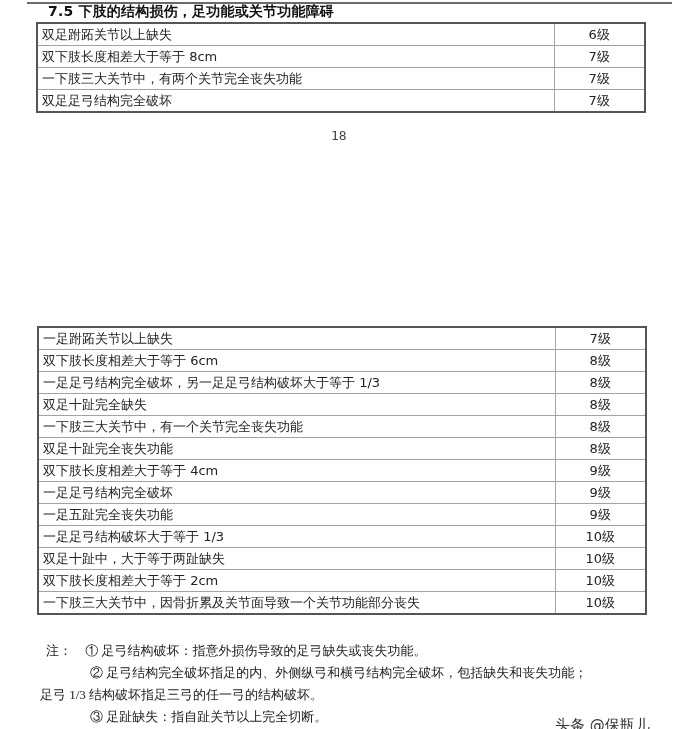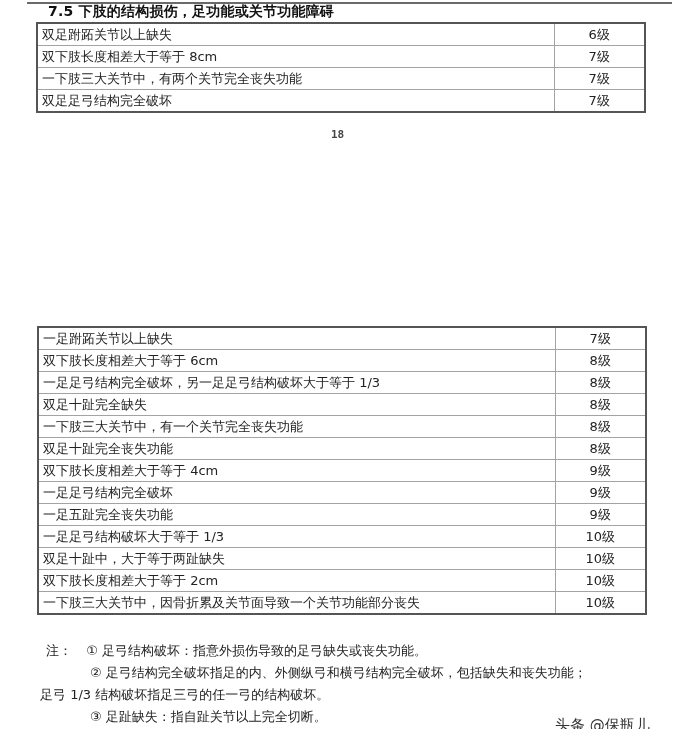--- a/index.html
+++ b/index.html
@@ -19,25 +19,24 @@
     table.grade td {
       border: 1px solid #a3a3a3; height: 21px; padding: 0 0 0 4px; font-size: 13px;
       line-height: 20px; white-space: nowrap; overflow: hidden; color: #222;
     }
     table.grade td.level { text-align: center; padding: 0; }
     #table-top { left: 36px; top: 22px; width: 610px; }
     #table-bottom { left: 37px; top: 326px; width: 608px; }
     col.c1 { width: 517px; }
     col.c2 { width: 91px; }
     .page-number {
-      position: absolute; left: 331px; top: 128px; font-size: 11px; color: #444;
+      position: absolute; left: 331px; top: 128px; font-size: 13px; color: #444;
       font-family: "DejaVu Sans Mono", monospace;
-      font-weight: bold;
     }
-    .notes { position: absolute; left: 40px; top: 640px; width: 630px; font-size: 13px; line-height: 22px; color: #222; }
+    .notes { position: absolute; left: 40px; top: 640px; width: 630px; font-size: 13px; line-height: 22px; color: #222; font-family: Liberation Serif, serif; }
     .note-line { white-space: nowrap; height: 22px; }
     .indent { padding-left: 50px; }
     .note-prefix { display: inline-block; width: 36px; padding-left: 6px; }
     .watermark {
       position: absolute; left: 555px; top: 690px; font-size: 15px; color: #333;
       text-shadow: 0 0 2px #fff, 0 0 3px #fff; white-space: nowrap; margin-top: 26px;
     }
   </style>
 </head>
 <body>

